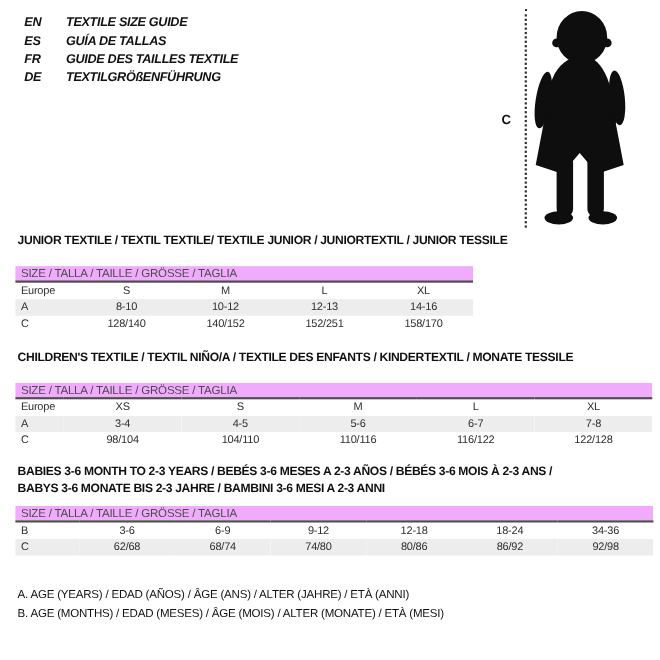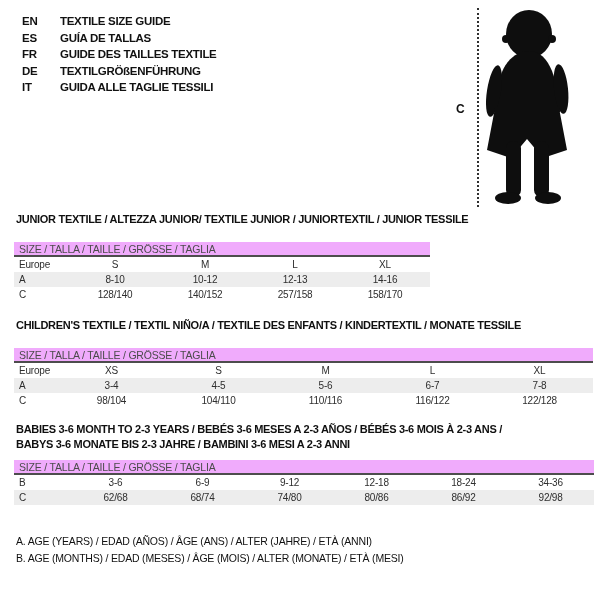--- a/index.html
+++ b/index.html
@@ -2,21 +2,21 @@
 <html><head>
 <meta charset="utf-8">
 <title>Size Guide</title>
 <style>
   html,body{margin:0;padding:0;background:#fff;}
   .page{position:relative;width:600px;height:600px;background:#ffffff;overflow:hidden;
         font-family:"Liberation Sans",sans-serif;}
 
   
   .langs{position:absolute;left:22px;top:13px;}
-  .lang-row{display:flex;height:16.5px;align-items:center;}
+  .lang-row{display:flex;height:16.5px;align-items:center;font-style:italic;}
   .lang-code{width:38px;font-weight:bold;font-size:11.5px;color:#111;letter-spacing:-0.2px;}
   .lang-label{font-weight:bold;font-size:11.5px;color:#111;letter-spacing:-0.3px;white-space:nowrap;}
 
   
   .c-label{position:absolute;left:456px;top:102px;font-weight:bold;font-size:12px;color:#111;}
   .dotline{position:absolute;left:477px;top:8px;height:199px;width:0;border-left:2px dotted #2f2f2f;}
   .baby{position:absolute;left:483px;top:9px;width:88px;height:196px;}
 
   
   .sec-title{position:absolute;left:16px;font-weight:bold;font-size:11px;color:#101010;
@@ -54,24 +54,20 @@
       <span class="lang-code">ES</span>
       <span class="lang-label">GUÍA DE TALLAS</span>
     </div>
     <div class="lang-row">
       <span class="lang-code">FR</span>
       <span class="lang-label">GUIDE DES TAILLES TEXTILE</span>
     </div>
     <div class="lang-row">
       <span class="lang-code">DE</span>
       <span class="lang-label">TEXTILGRÖßENFÜHRUNG</span>
-    </div>
-    <div class="lang-row">
-      <span class="lang-code">IT</span>
-      <span class="lang-label">GUIDA ALLE TAGLIE TESSILI</span>
     </div>
   </div>
 
   <span class="c-label">C</span>
   <div class="dotline"></div>
   <svg class="baby" viewBox="0 0 88 196" xmlns="http://www.w3.org/2000/svg">
     <g fill="#0e0e0e">
       <ellipse cx="46" cy="25" rx="23" ry="24"></ellipse>
       <circle cx="23" cy="30" r="4"></circle>
       <circle cx="69" cy="30" r="4"></circle>
@@ -79,21 +75,21 @@
       <ellipse cx="11" cy="82" rx="7" ry="26" transform="rotate(9 11 82)"></ellipse>
       <ellipse cx="78" cy="80" rx="7" ry="25" transform="rotate(-6 78 80)"></ellipse>
       <path d="M12,99 L76,99 L84,141 L60,149 L44,130 L28,149 L4,141 Z"></path>
       <rect x="23" y="132" width="15" height="56" rx="7"></rect>
       <rect x="51" y="132" width="15" height="56" rx="7"></rect>
       <ellipse cx="25" cy="189" rx="13" ry="6"></ellipse>
       <ellipse cx="65" cy="189" rx="13" ry="6"></ellipse>
     </g>
   </svg>
 
-  <div class="sec-title pos-t1">JUNIOR TEXTILE / ALTEZZA JUNIOR/ TEXTILE JUNIOR / JUNIORTEXTIL / JUNIOR TESSILE</div>
+  <div class="sec-title pos-t1">JUNIOR TEXTILE / TEXTIL TEXTILE/ TEXTILE JUNIOR / JUNIORTEXTIL / JUNIOR TESSILE</div>
   <table class="sizes tab1">
     <colgroup>
         <col style="width:56px">
         <col style="width:90px">
         <col style="width:90px">
         <col style="width:90px">
         <col style="width:90px">
       </colgroup>
     <tbody>
         <tr class="bar">
@@ -110,21 +106,21 @@
       <td class="lab">A</td>
       <td>8-10</td>
       <td>10-12</td>
       <td>12-13</td>
       <td>14-16</td>
     </tr>
     <tr>
       <td class="lab">C</td>
       <td>128/140</td>
       <td>140/152</td>
-      <td>257/158</td>
+      <td>152/251</td>
       <td>158/170</td>
     </tr>
   </tbody>
     </table>
 
   <div class="sec-title pos-t2">CHILDREN'S TEXTILE / TEXTIL NIÑO/A / TEXTILE DES ENFANTS / KINDERTEXTIL / MONATE TESSILE</div>
   <table class="sizes tab2">
     <colgroup>
         <col style="width:44px">
         <col style="width:107px">

